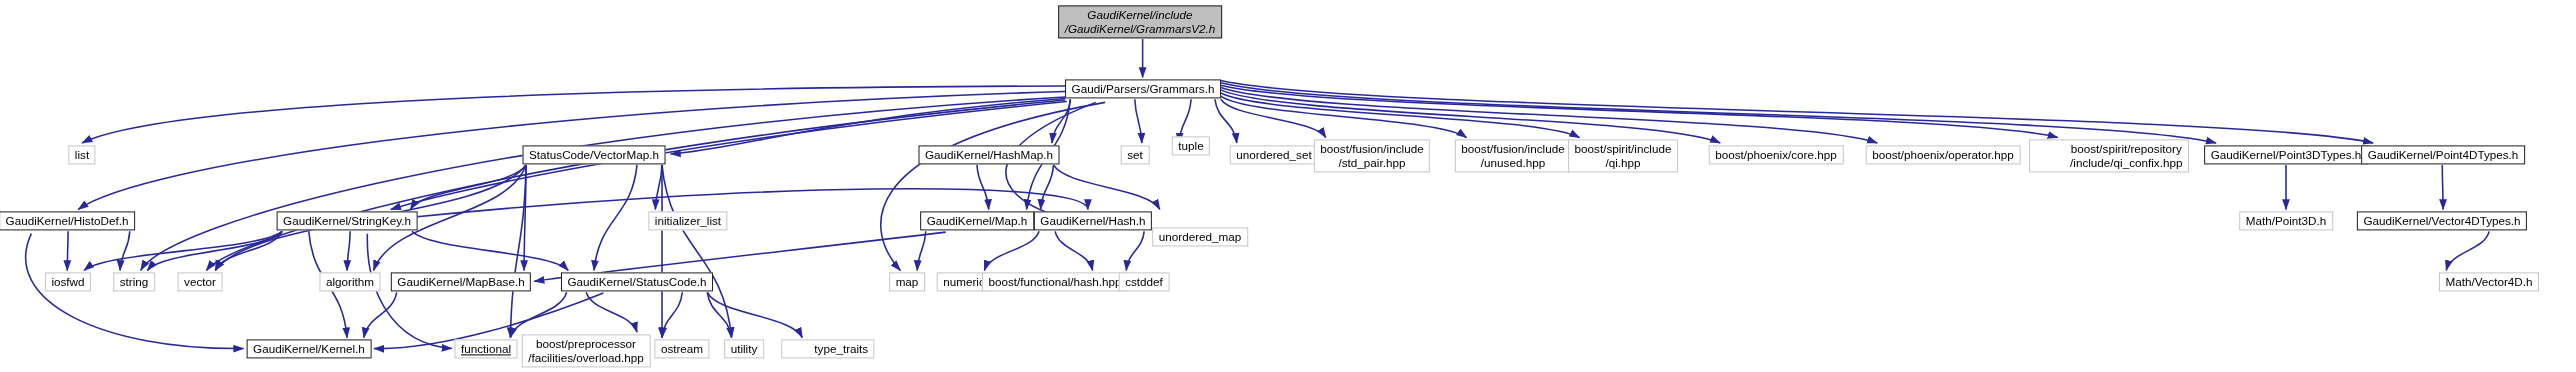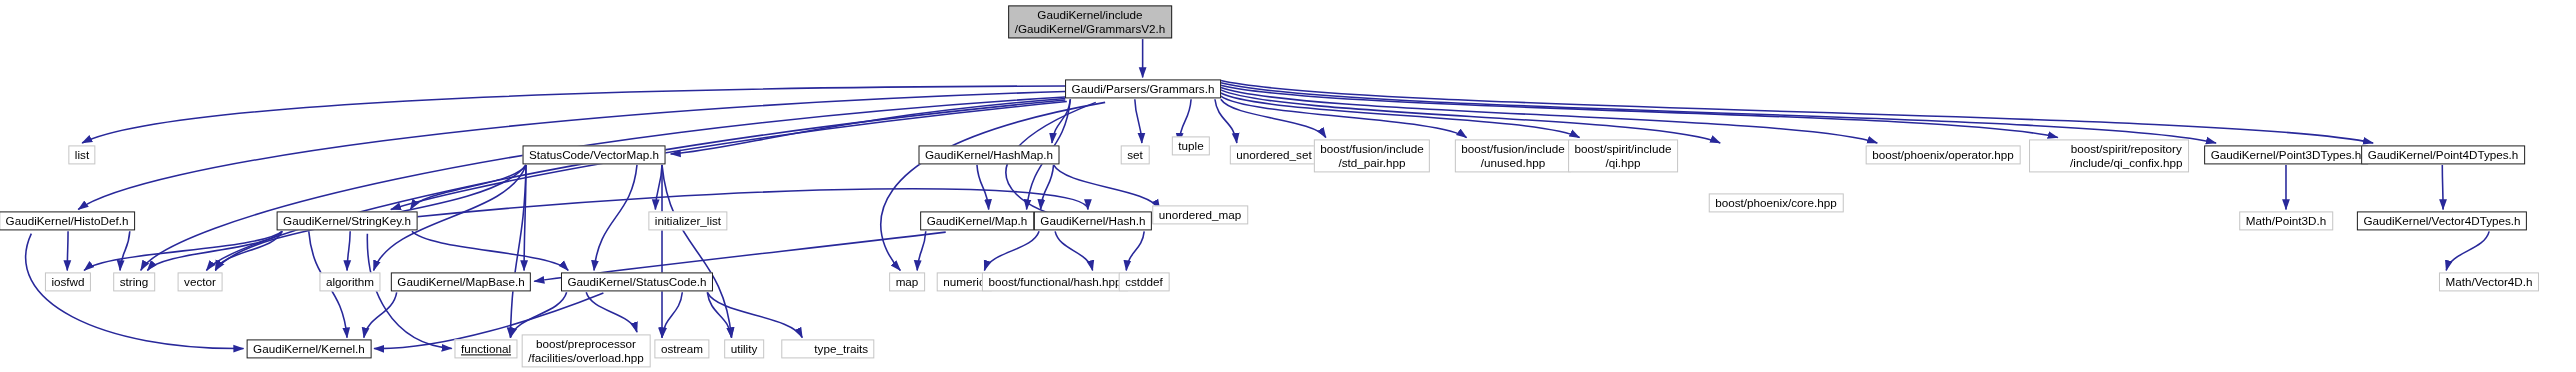--- a/index.html
+++ b/index.html
@@ -77,47 +77,47 @@
       <path d="M772,375 C690,408 565,448 478.5,446" fill="none" stroke="#28289a" stroke-width="2" marker-end="url(#arr)"></path>
       <path d="M725,374 C716.36,403 661.64,403 653,432" fill="none" stroke="#28289a" stroke-width="2" marker-end="url(#arr)"></path>
       <path d="M750,374 C757.8,399.5 807.2,399.5 815,425" fill="none" stroke="#28289a" stroke-width="2" marker-end="url(#arr)"></path>
       <path d="M873,374 C869.88,403 850.12,403 847,432" fill="none" stroke="#28289a" stroke-width="2" marker-end="url(#arr)"></path>
       <path d="M905,374 C908.72,403 932.28,403 936,432" fill="none" stroke="#28289a" stroke-width="2" marker-end="url(#arr)"></path>
       <path d="M905,374 C919.58,403 1011.92,403 1026.5,432" fill="none" stroke="#28289a" stroke-width="2" marker-end="url(#arr)"></path>
       <path d="M2925,211 C2925,239.5 2925,239.5 2925,268" fill="none" stroke="#28289a" stroke-width="2" marker-end="url(#arr)"></path>
       <path d="M3125,211 C3125.12,239.5 3125.88,239.5 3126,268" fill="none" stroke="#28289a" stroke-width="2" marker-end="url(#arr)"></path>
       <path d="M3185,296 C3178.4,321 3136.6,321 3130,346" fill="none" stroke="#28289a" stroke-width="2" marker-end="url(#arr)"></path>
     </svg>
-<div class="node current" style="left: 1090px; top: 22px;">GaudiKernel/include
+<div class="node current" style="left: 1140px; top: 22px; font-style: italic;">GaudiKernel/include
 /GaudiKernel/GrammarsV2.h</div>
     <div class="node linked" style="left: 1143px; top: 89px;">Gaudi/Parsers/Grammars.h</div>
     <div class="node external" style="left: 82px; top: 155px;">list</div>
     <div class="node linked" style="left: 594px; top: 155px;">StatusCode/VectorMap.h</div>
     <div class="node linked" style="left: 989px; top: 155px;">GaudiKernel/HashMap.h</div>
     <div class="node external" style="left: 1135px; top: 155px;">set</div>
     <div class="node external" style="left: 1191px; top: 146px;">tuple</div>
     <div class="node external" style="left: 1274px; top: 155px; text-align: center;">unordered_set</div>
     <div class="node external" style="left: 1372px; top: 156px;">boost/fusion/include
 /std_pair.hpp</div>
     <div class="node external" style="left: 1513px; top: 156px;">boost/fusion/include
 /unused.hpp</div>
     <div class="node external" style="left: 1623px; top: 156px;">boost/spirit/include
 /qi.hpp</div>
-    <div class="node external" style="left: 1776px; top: 155px; margin-top: 48px;">boost/phoenix/core.hpp</div>
+    <div class="node external" style="left: 1776px; top: 155px;">boost/phoenix/core.hpp</div>
     <div class="node external" style="left: 1943px; top: 155px;">boost/phoenix/operator.hpp</div>
     <div class="node external" style="left: 2109px; top: 156px; padding-left: 40px;">boost/spirit/repository
 /include/qi_confix.hpp</div>
     <div class="node linked" style="left: 2286px; top: 155px;">GaudiKernel/Point3DTypes.h</div>
     <div class="node linked" style="left: 2443px; top: 155px;">GaudiKernel/Point4DTypes.h</div>
     <div class="node linked" style="left: 67px; top: 221px;">GaudiKernel/HistoDef.h</div>
     <div class="node linked" style="left: 347px; top: 221px;">GaudiKernel/StringKey.h</div>
     <div class="node external" style="left: 688px; top: 221px;">initializer_list</div>
     <div class="node linked" style="left: 977px; top: 221px;">GaudiKernel/Map.h</div>
     <div class="node linked" style="left: 1093px; top: 221px;">GaudiKernel/Hash.h</div>
-    <div class="node external" style="left: 1200px; top: 215px;">unordered_map</div>
+    <div class="node external" style="left: 1200px; top: 237px;">unordered_map</div>
     <div class="node external" style="left: 2286px; top: 221px;">Math/Point3D.h</div>
     <div class="node linked" style="left: 2442px; top: 221px;">GaudiKernel/Vector4DTypes.h</div>
     <div class="node external" style="left: 68px; top: 282px;">iosfwd</div>
     <div class="node external" style="left: 134px; top: 282px;">string</div>
     <div class="node external" style="left: 200px; top: 282px;">vector</div>
     <div class="node external" style="left: 350px; top: 282px;">algorithm</div>
     <div class="node linked" style="left: 461px; top: 282px;">GaudiKernel/MapBase.h</div>
     <div class="node linked" style="left: 637px; top: 282px;">GaudiKernel/StatusCode.h</div>
     <div class="node external" style="left: 907px; top: 282px;">map</div>
     <div class="node external" style="left: 964px; top: 282px;">numeric</div>

